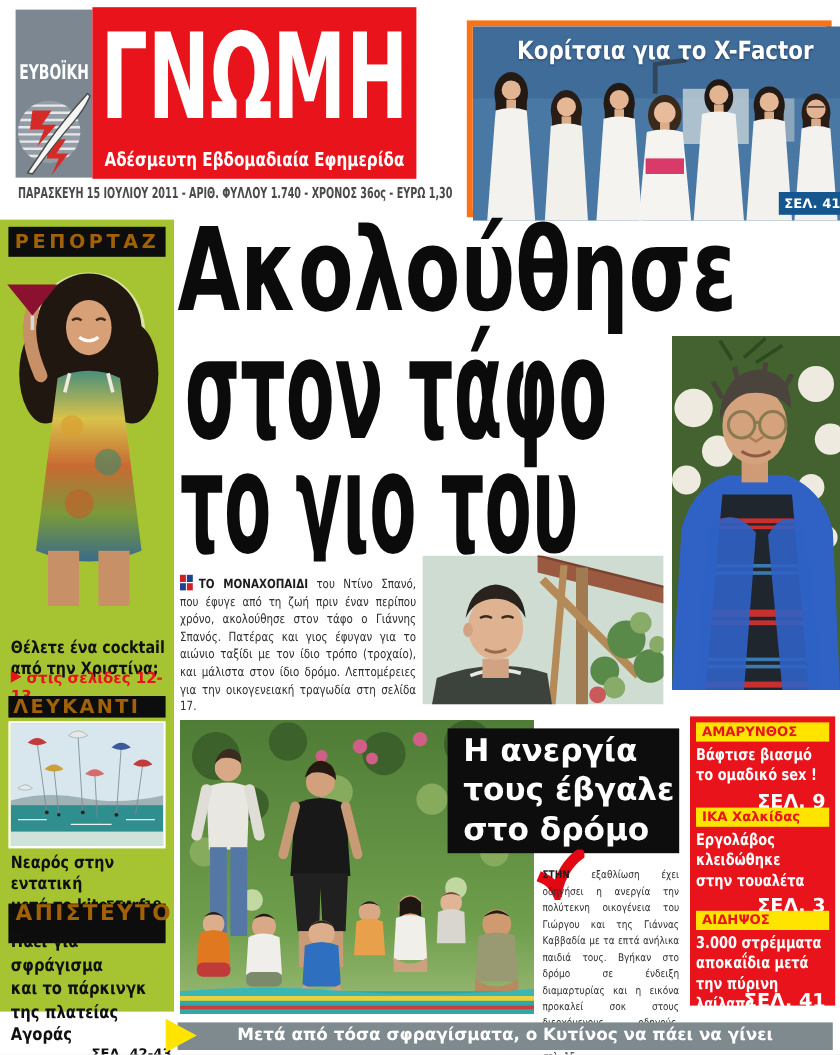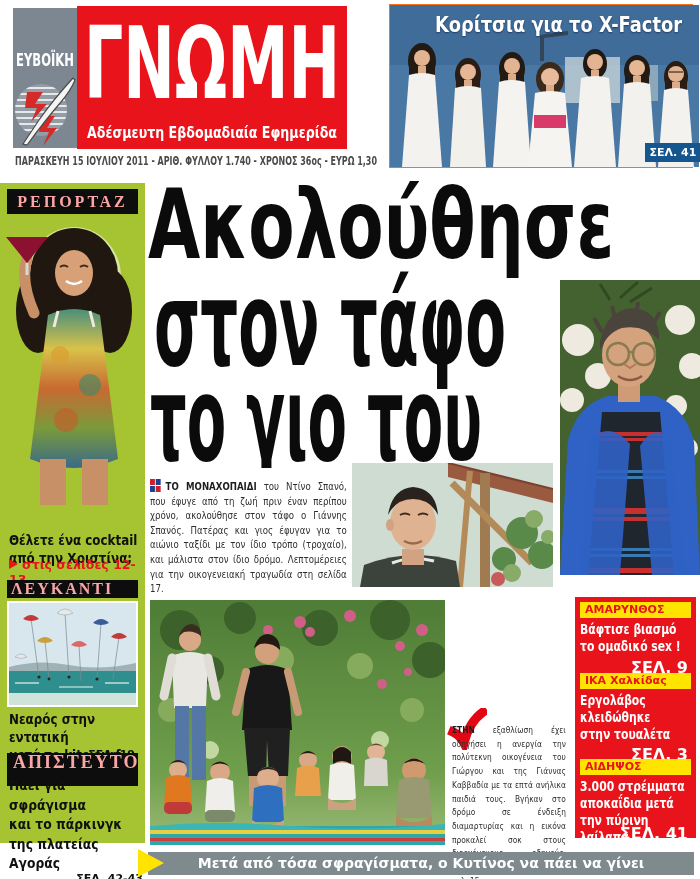--- a/index.html
+++ b/index.html
@@ -8,30 +8,30 @@
   .abs{position:absolute;}
   .pre{white-space:pre-line;}
   .cond{transform:scaleX(0.85);transform-origin:0 0;}
 
   
   .logo-box{left:13px;top:8px;width:64px;height:140px;background:#7c8791;}
   .masthead{left:77px;top:6px;width:270px;height:143px;background:#e8131b;}
   .dateline-svg{left:15px;top:152px;}
 
   
-  .xfactor{left:389px;top:4px;width:304px;height:164px;border:1px solid #f97316;box-sizing:border-box;}
+  .xfactor{left:389px;top:17px;width:304px;height:164px;border:5px solid #f97316;box-sizing:border-box;}
   .xfactor-title{right:10px;top:8px;width:300px;text-align:right;color:#fff;font-weight:bold;
                  font-size:21px;transform:scaleX(0.85);transform-origin:100% 0;
                  text-shadow:0 1px 2px rgba(0,0,30,.45);}
   .xfactor-page{left:255px;top:138px;width:56px;height:19px;background:#15568e;color:#fff;
                 font-size:11px;font-weight:bold;text-align:center;line-height:19px;}
 
   
   .sidebar{left:0;top:183px;width:145px;height:660px;background:#a6c431;}
-  .bar-black{background:#0d0d0d;color:#fca5a5;font-weight:bold;font-family:Liberation Serif, serif;}
+  .bar-black{background:#0d0d0d;color:#a16207;font-weight:bold;}
   .sb-bar1{left:7px;top:6px;width:131px;height:25px;font-size:16px;letter-spacing:3px;
            line-height:25px;text-align:center;}
   .sb-bar2{left:7px;top:397px;width:131px;height:18px;font-size:16px;letter-spacing:2px;
            line-height:18px;padding-left:4px;box-sizing:border-box;}
   .sb-bar3{left:7px;top:570px;width:131px;height:33px;font-size:18px;letter-spacing:2px;
            line-height:18px;padding-left:6px;box-sizing:border-box;}
   .sb-head{font-weight:bold;color:#101010;font-size:14px;line-height:18px;width:158px;}
   .sb-pg{font-weight:bold;color:#101010;font-size:11px;text-align:right;width:126px;}
   .sb-link{color:#e8131b;font-weight:bold;font-size:12.5px;}
   .tri-red{display:inline-block;width:0;height:0;border-left:9px solid #e8131b;
@@ -469,20 +469,23 @@
     </g>
 
     <g>
       <rect y="226" width="295" height="19" fill="#2fa8a8"></rect>
       <rect y="230" width="295" height="4" fill="#e8d040"></rect>
       <rect y="238" width="295" height="3" fill="#c84040"></rect>
       <path d="M0,226 Q70,220 140,226 T295,224 L295,230 L0,230 Z" fill="#3ab6b6"></path>
     </g>
   </svg>
 
+  <div class="abs blackbox pre">Η ανεργία
+τους έβγαλε
+στο δρόμο</div>
 
   <svg class="abs" style="left:447px;top:708px;" width="40" height="42" viewBox="0 0 40 42">
     <path d="M6,24 Q13,27 17,35 Q22,14 36,4" fill="none" stroke="#e30613" stroke-width="9" stroke-linecap="square"></path>
   </svg>
 
   <div class="abs story-par">
     <div class="story-inner">
       <span style="font-weight:bold;color:#1d1d1d;">ΣΤΗΝ</span><span> εξαθλίωση έχει οδηγήσει η ανεργία την πολύτεκνη οικογένεια του Γιώργου και της Γιάννας Καββαδία με τα επτά ανήλικα παιδιά τους. Βγήκαν στο δρόμο σε ένδειξη διαμαρτυρίας και η εικόνα προκαλεί σοκ στους διερχόμενους οδηγούς. Λεπτομερές ρεπορτάζ στη σελ. 15.</span>
     </div>
   </div>

